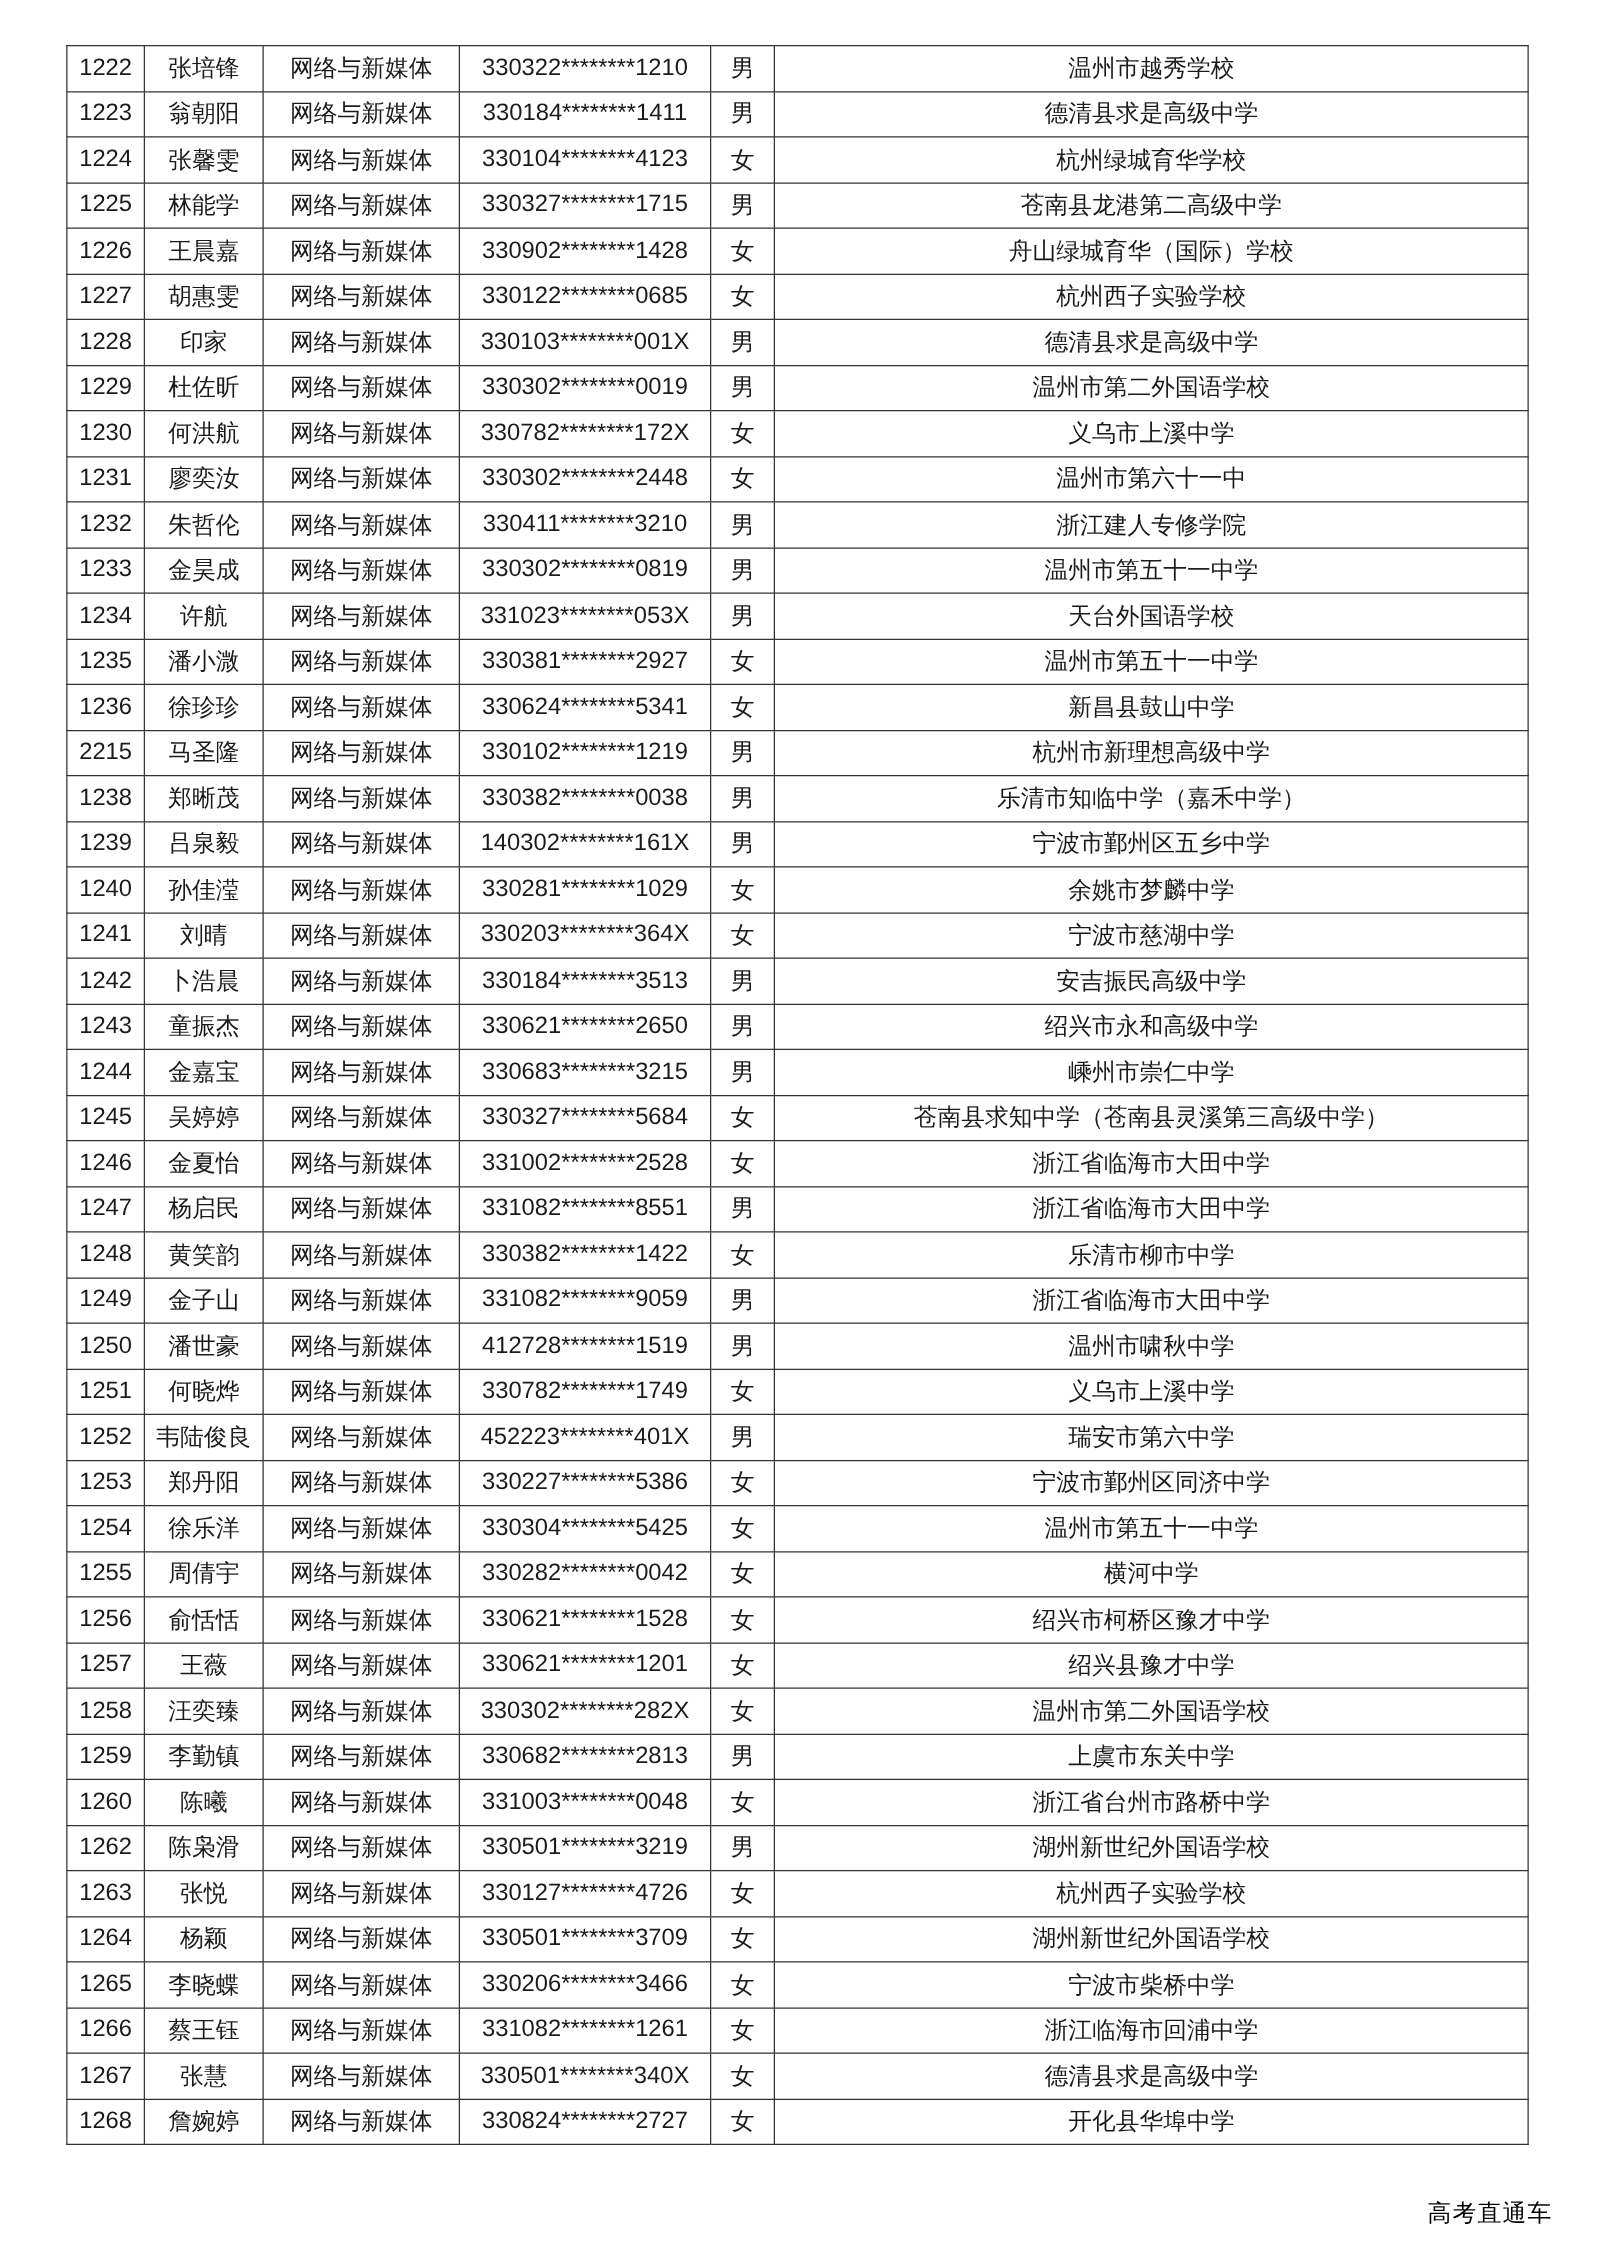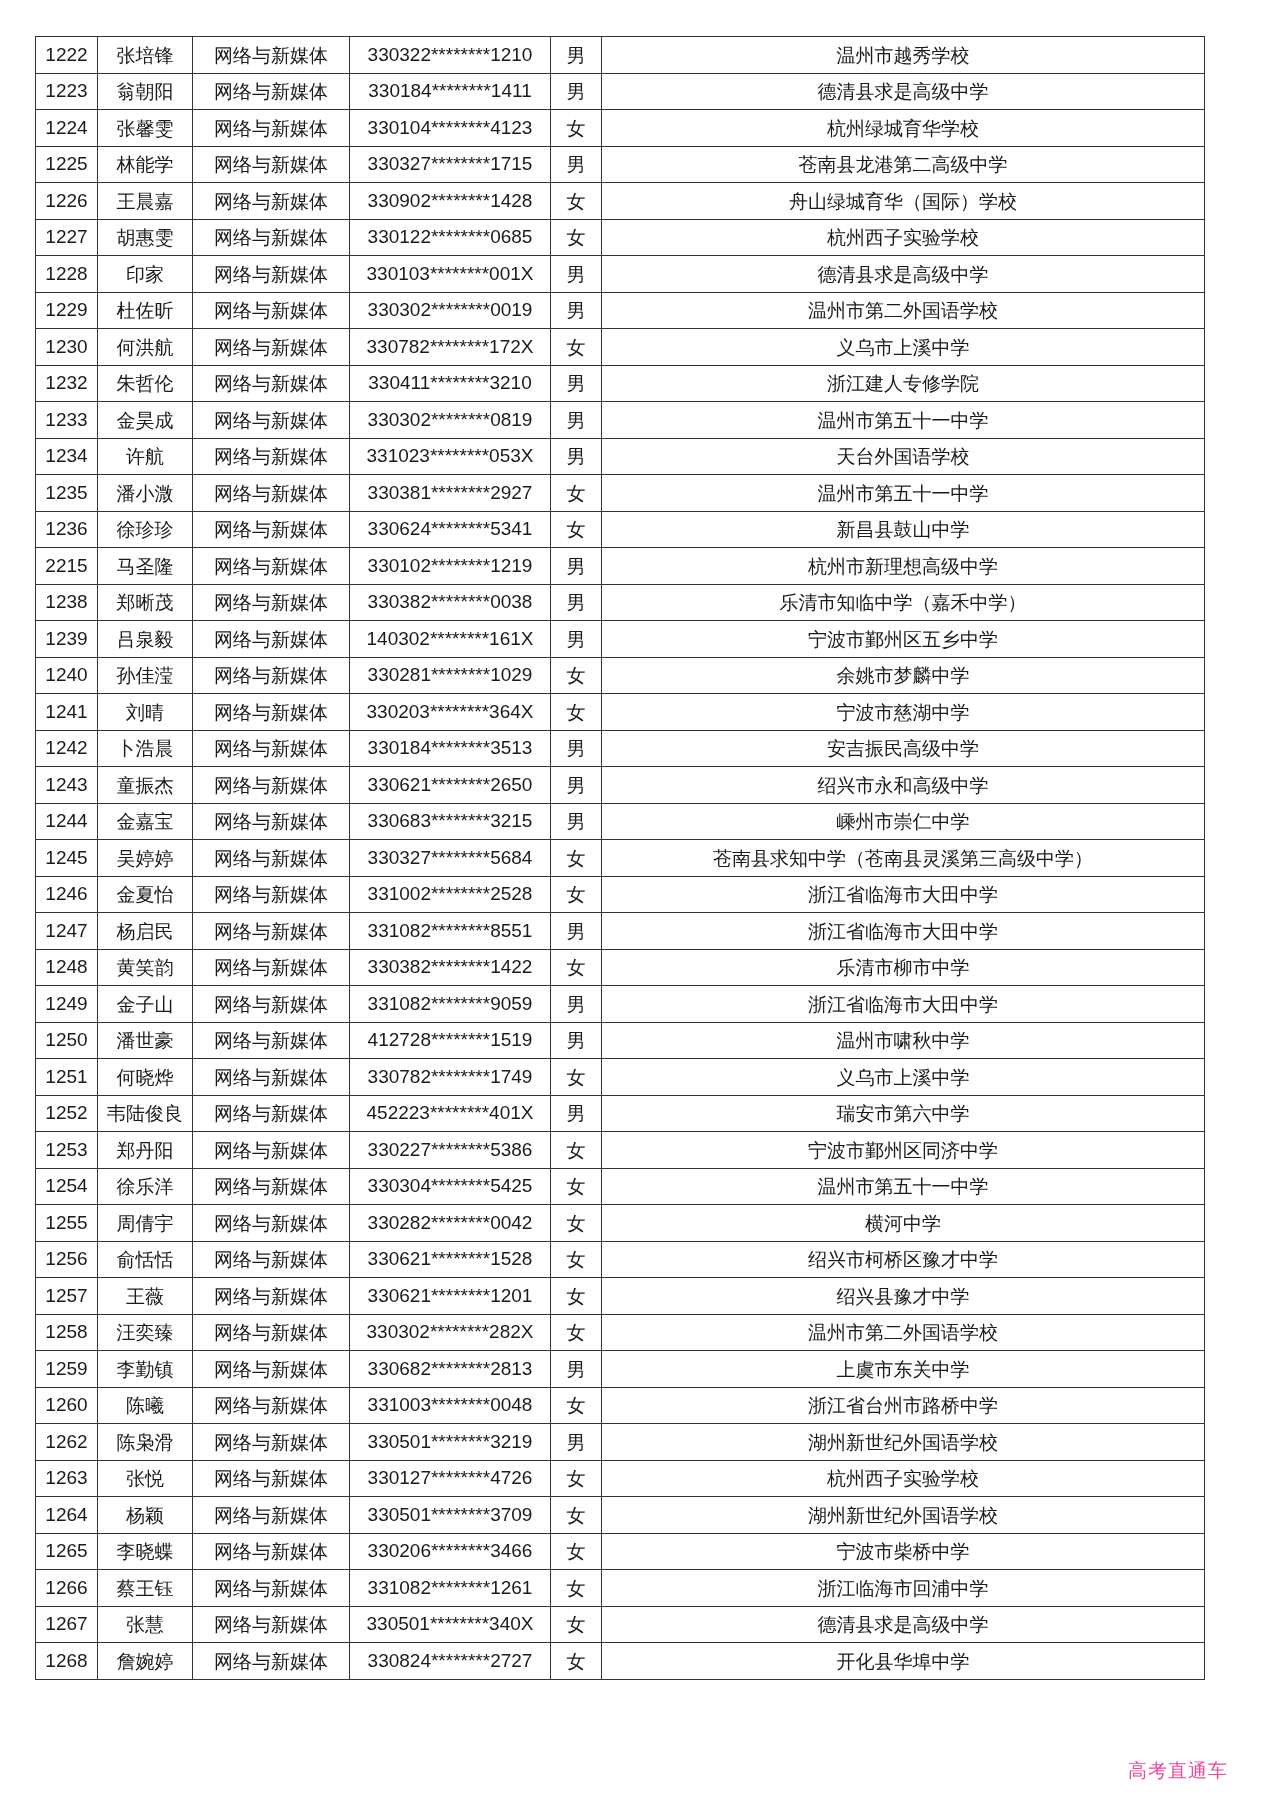--- a/index.html
+++ b/index.html
@@ -10,21 +10,21 @@
     body {
       width: 1280px;
       height: 1810px;
       position: relative;
       overflow: hidden;
       font-family: "DejaVu Sans", "Liberation Sans", sans-serif;
       color: #1a1a1a;
     }
     .page {
       position: absolute;
-      left: 35px;
+      left: 53px;
       top: 36px;
       width: 1105px;
     }
     table.roster {
       border-collapse: collapse;
       table-layout: fixed;
       width: 1170px;
     }
     table.roster td {
       border: 1.5px solid #333333;
@@ -40,24 +40,24 @@
     .col-no { width: 62px; }
     .col-name { width: 95px; }
     .col-major { width: 157px; }
     .col-id { width: 201px; }
     .col-gender { width: 51px; }
     .col-school { width: auto; }
     td.c-no, td.c-id { font-family: "Liberation Sans", "DejaVu Sans", sans-serif; font-size: 19px; }
     td.c-id { letter-spacing: 0px; }
     .watermark {
       position: absolute;
-      right: 52px;
+      right: 38px;
       top: 1758px;
       font-size: 19px;
-      color: #ec4899;
+      color: #000000;
       letter-spacing: 1px;
     }
   </style>
 </head>
 <body>
 
 <div class="page">
   <table class="roster">
     <colgroup>
       <col class="col-no">
@@ -142,20 +142,28 @@
 
   <tr>
     <td class="c-no">1230</td>
     <td class="c-name">何洪航</td>
     <td class="c-major">网络与新媒体</td>
     <td class="c-id">330782********172X</td>
     <td class="c-gender">女</td>
     <td class="c-school">义乌市上溪中学</td>
   </tr>
 
+  <tr>
+    <td class="c-no">1231</td>
+    <td class="c-name">廖奕汝</td>
+    <td class="c-major">网络与新媒体</td>
+    <td class="c-id">330302********2448</td>
+    <td class="c-gender">女</td>
+    <td class="c-school">温州市第六十一中</td>
+  </tr>
 
   <tr>
     <td class="c-no">1232</td>
     <td class="c-name">朱哲伦</td>
     <td class="c-major">网络与新媒体</td>
     <td class="c-id">330411********3210</td>
     <td class="c-gender">男</td>
     <td class="c-school">浙江建人专修学院</td>
   </tr>
 

